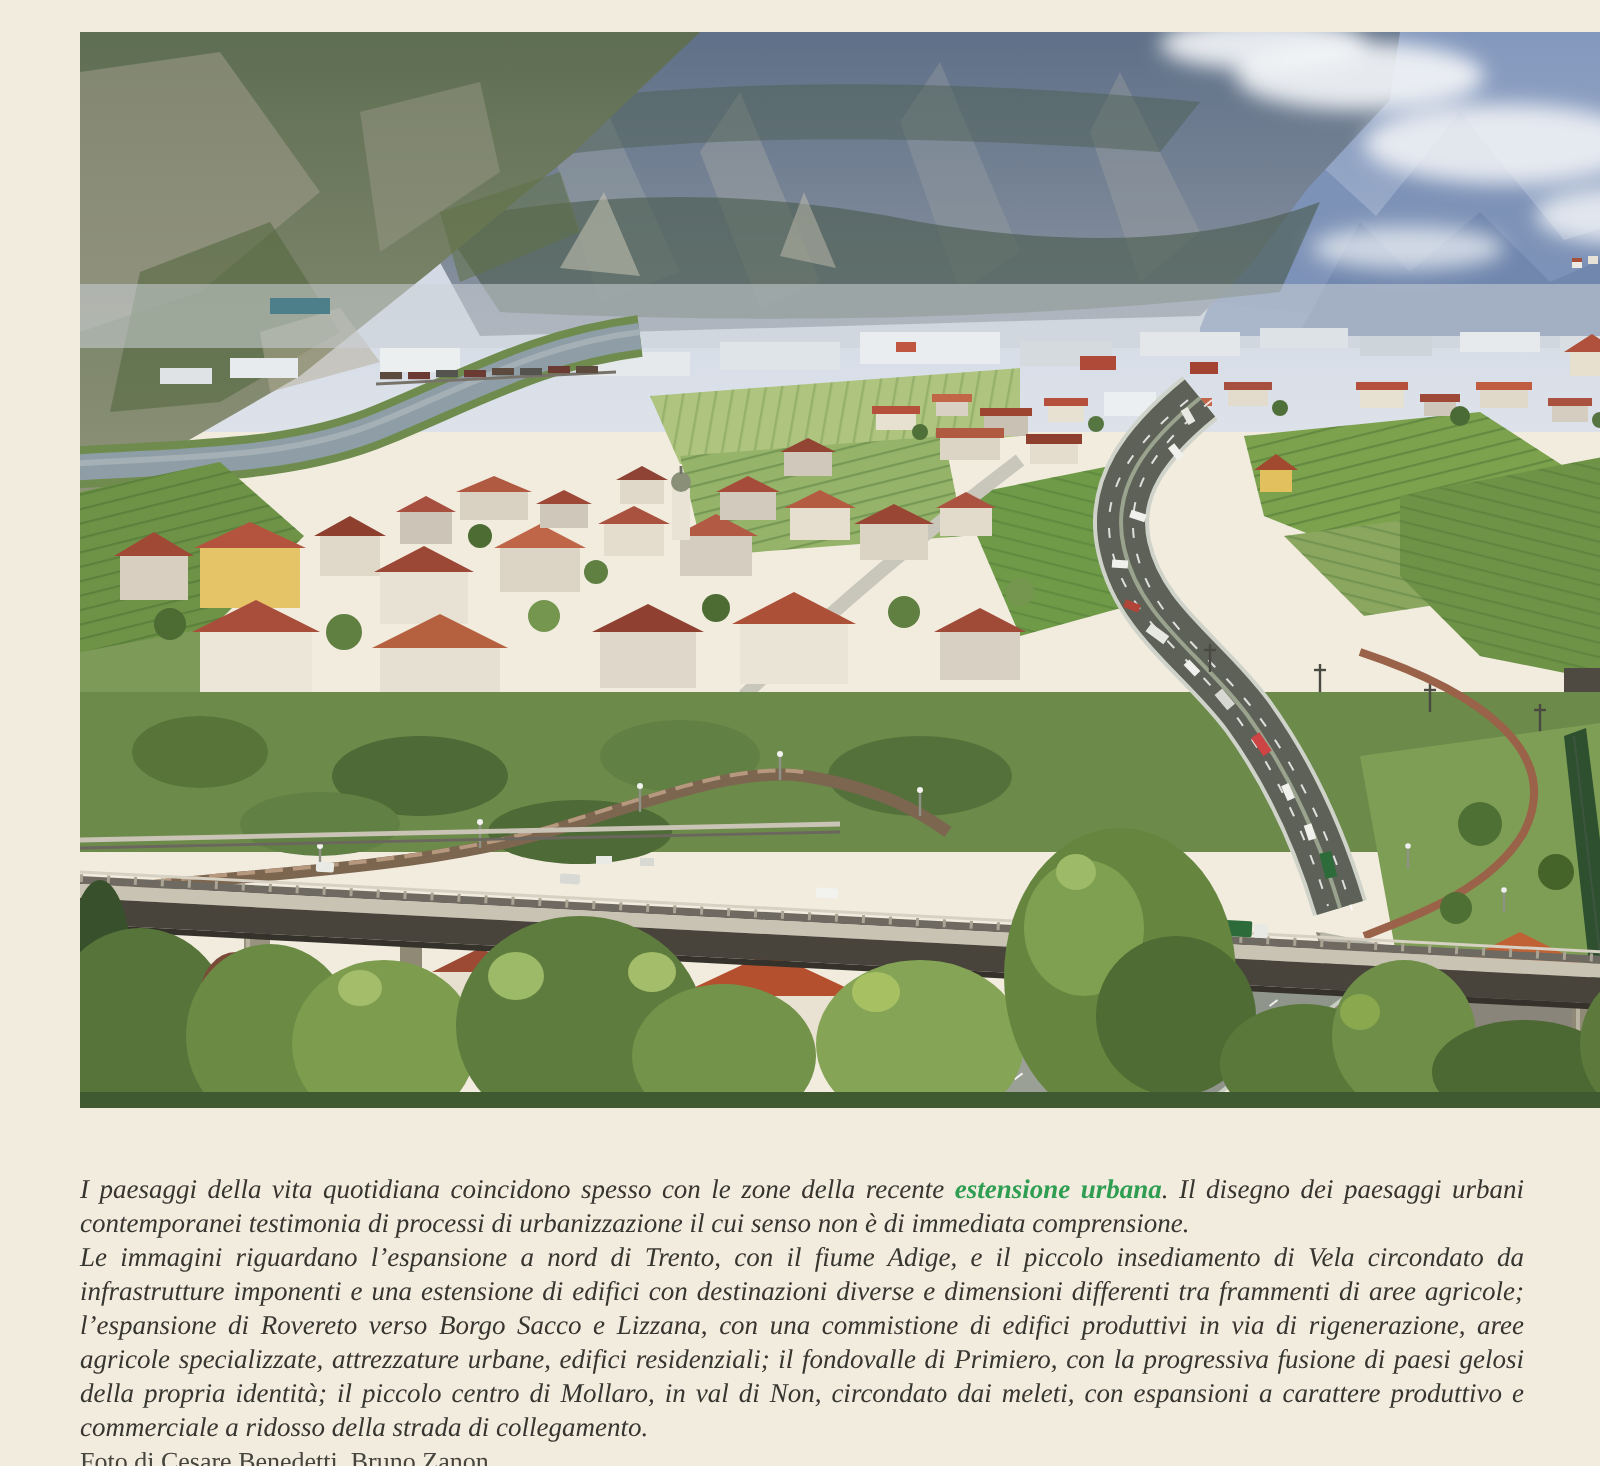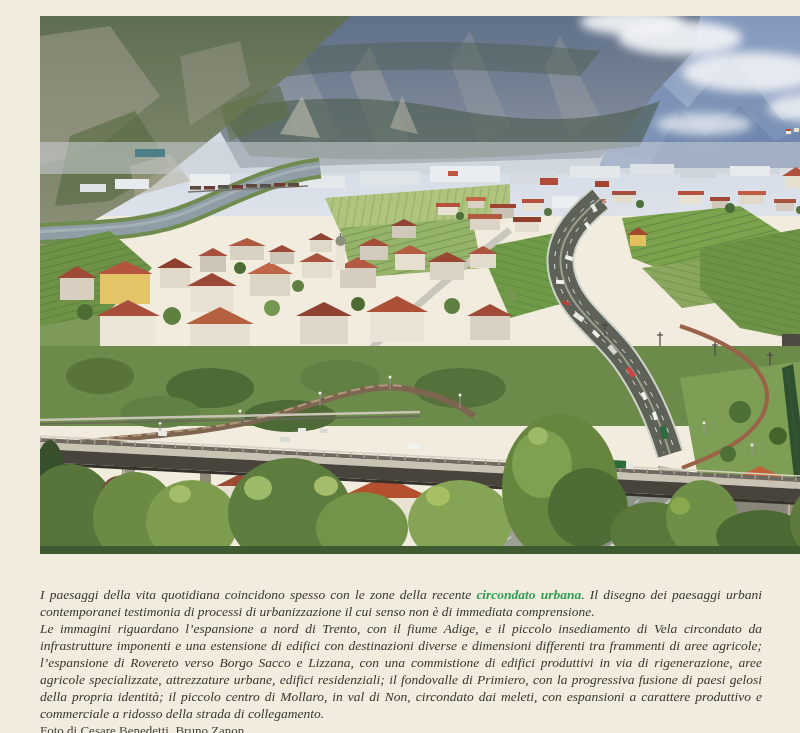--- a/index.html
+++ b/index.html
@@ -418,16 +418,16 @@
     <ellipse cx="398" cy="480" rx="12" ry="10" fill="#a7c162"></ellipse>
         <ellipse cx="498" cy="420" rx="10" ry="9" fill="#9cba67"></ellipse>
     <ellipse cx="140" cy="478" rx="11" ry="9" fill="#a3bd6a"></ellipse>
         <ellipse cx="640" cy="490" rx="10" ry="9" fill="#8aa84e"></ellipse>
     <rect x="0" y="530" width="800" height="8" fill="#3f5930"></rect>
   </g>
 </svg>
 </figure>
 
 <div class="caption">
-  <p><span>I paesaggi della vita quotidiana coincidono spesso con le zone della recente </span><span class="hl">circondato urbana</span><span>. Il disegno dei paesaggi urbani contemporanei testimonia di processi di urbanizzazione il cui senso non è di immediata comprensione.</span></p>
+  <p><span>I paesaggi della vita quotidiana coincidono spesso con le zone della recente </span><span class="hl">estensione urbana</span><span>. Il disegno dei paesaggi urbani contemporanei testimonia di processi di urbanizzazione il cui senso non è di immediata comprensione.</span></p>
   <p>Le immagini riguardano l’espansione a nord di Trento, con il fiume Adige, e il piccolo insediamento di Vela circondato da infrastrutture imponenti e una estensione di edifici con destinazioni diverse e dimensioni differenti tra frammenti di aree agricole; l’espansione di Rovereto verso Borgo Sacco e Lizzana, con una commistione di edifici produttivi in via di rigenerazione, aree agricole specializzate, attrezzature urbane, edifici residenziali; il fondovalle di Primiero, con la progressiva fusione di paesi gelosi della propria identità; il piccolo centro di Mollaro, in val di Non, circondato dai meleti, con espansioni a carattere produttivo e commerciale a ridosso della strada di collegamento.</p>
   <p class="credit">Foto di Cesare Benedetti, Bruno Zanon</p>
 </div>
 
 </body></html>

